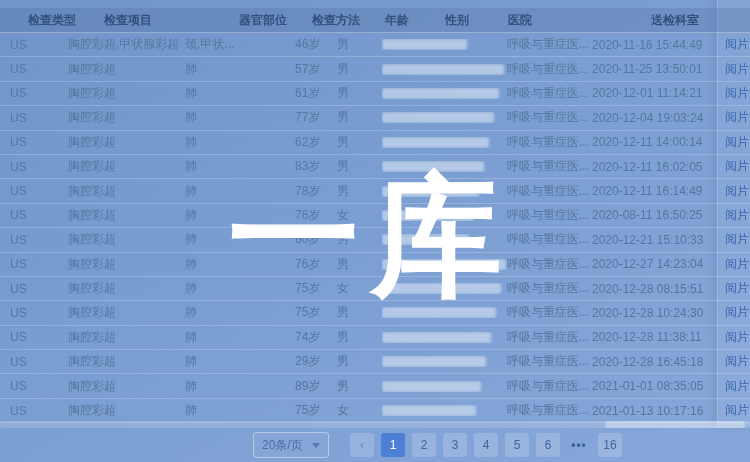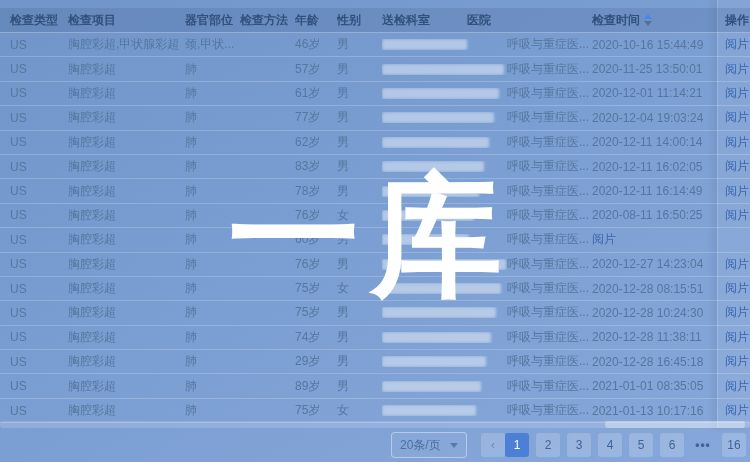--- a/index.html
+++ b/index.html
@@ -17,40 +17,40 @@
   .c-type{flex:0 0 68px;padding-left:10px;}
   .c-item{flex:0 0 117px;}
   .c-organ{flex:0 0 55px;}
   .c-method{flex:0 0 55px;}
   .c-age{flex:0 0 42px;}
   .c-gender{flex:0 0 45px;}
   .c-hospital{flex:0 0 125px;display:flex;align-items:center;}
   .c-dept{flex:0 0 85px;}
   .c-time{flex:0 0 133px;}
   .c-action{flex:0 0 25px;}
-  .hcell{color:#31507d;}
+  .hcell{color:#31507d;margin-left:18px;}
   .redact{height:11px;border-radius:2px;background:rgba(228,236,247,0.55);filter:blur(1.5px);}
   .action-link{color:#3a66ad;cursor:pointer;}
   .sort-carets{display:inline-flex;flex-direction:column;margin-left:4px;vertical-align:middle;}
   .caret-up{width:0;height:0;border-left:4px solid transparent;border-right:4px solid transparent;
     border-bottom:5px solid #4b87ea;margin-bottom:2px;}
   .caret-down{width:0;height:0;border-left:4px solid transparent;border-right:4px solid transparent;
     border-top:5px solid rgba(47,74,111,0.45);}
   
   .fixed-right{position:absolute;top:0;left:717px;width:33px;height:428px;
     background:rgba(255,255,255,0.06);border-left:1px solid rgba(255,255,255,0.18);
     box-shadow:-4px 0 6px rgba(40,60,100,0.10);pointer-events:none;}
   
   .hscroll{position:absolute;top:421px;left:0;width:750px;height:7px;
     background:rgba(255,255,255,0.16);border-radius:3px;}
   .hscroll .thumb{position:absolute;top:0;left:605px;width:140px;height:7px;
     background:rgba(255,255,255,0.34);border-radius:3px;}
   
-  .pagination{position:absolute;top:432px;left:0;width:746px;height:26px;
-    display:flex;align-items:center;justify-content:flex-end;font-size:12px;color:#44689e;}
+  .pagination{position:absolute;top:432px;left:0;width:622px;height:26px;
+    display:flex;align-items:center;justify-content:flex-end;gap:7px;font-size:12px;color:#44689e;}
   .page-size{display:flex;align-items:center;justify-content:space-between;box-sizing:border-box;
     width:76px;height:26px;padding:0 8px;border:1px solid rgba(255,255,255,0.40);border-radius:4px;
     color:#4a6ea6;background:rgba(255,255,255,0.05);margin-right:14px;cursor:pointer;}
   .chev{width:0;height:0;border-left:4px solid transparent;border-right:4px solid transparent;
     border-top:5px solid rgba(74,110,166,0.8);margin-left:4px;}
   .pg{min-width:24px;height:24px;border:none;border-radius:3px;padding:0 4px;
     background:rgba(255,255,255,0.18);color:#3f639b;font-size:12px;line-height:24px;
     text-align:center;cursor:pointer;font-family:inherit;}
   .pg.prev{color:rgba(63,99,155,0.55);}
   .pg.more{background:transparent;letter-spacing:1px;font-weight:700;}
@@ -67,41 +67,41 @@
 
   <div class="fixed-right"></div>
 
   <div class="thead">
       <div class="cell hcell c-type">检查类型</div>
       <div class="cell hcell c-item">检查项目</div>
       <div class="cell hcell c-organ">器官部位</div>
       <div class="cell hcell c-method">检查方法</div>
       <div class="cell hcell c-age">年龄</div>
       <div class="cell hcell c-gender">性别</div>
+      <div class="cell hcell c-hospital">医院</div>
       <div class="cell hcell c-dept">送检科室</div>
-      <div class="cell hcell c-hospital">医院</div>
       <div class="cell hcell c-time">检查时间<span class="sort-carets">
           <i class="caret-up"></i>
           <i class="caret-down"></i>
         </span></div>
       <div class="cell hcell c-action">操作</div>
     </div>
   <div class="tbody">
       <div class="tr">
         <div class="cell c-type">US</div>
         <div class="cell c-item">胸腔彩超,甲状腺彩超</div>
         <div class="cell c-organ">颈,甲状...</div>
         <div class="cell c-method"></div>
         <div class="cell c-age">46岁</div>
         <div class="cell c-gender">男</div>
         <div class="cell c-hospital">
           <div class="redact" style="width: 85px;"></div>
         </div>
         <div class="cell c-dept">呼吸与重症医...</div>
-        <div class="cell c-time">2020-10-16 15:44:49</div>
+        <div class="cell c-time">2020-11-16 15:44:49</div>
         <div class="cell c-action"><span class="action-link">阅片</span></div>
       </div>
       <div class="tr">
         <div class="cell c-type">US</div>
         <div class="cell c-item">胸腔彩超</div>
         <div class="cell c-organ">肺</div>
         <div class="cell c-method"></div>
         <div class="cell c-age">57岁</div>
         <div class="cell c-gender">男</div>
         <div class="cell c-hospital">
@@ -199,20 +199,21 @@
         <div class="cell c-type">US</div>
         <div class="cell c-item">胸腔彩超</div>
         <div class="cell c-organ">肺</div>
         <div class="cell c-method"></div>
         <div class="cell c-age">60岁</div>
         <div class="cell c-gender">男</div>
         <div class="cell c-hospital">
           <div class="redact" style="width: 87px;"></div>
         </div>
         <div class="cell c-dept">呼吸与重症医...</div>
+        <div class="cell c-time">2020-12-21 15:10:33</div>
         <div class="cell c-action"><span class="action-link">阅片</span></div>
       </div>
       <div class="tr">
         <div class="cell c-type">US</div>
         <div class="cell c-item">胸腔彩超</div>
         <div class="cell c-organ">肺</div>
         <div class="cell c-method"></div>
         <div class="cell c-age">76岁</div>
         <div class="cell c-gender">男</div>
         <div class="cell c-hospital">

